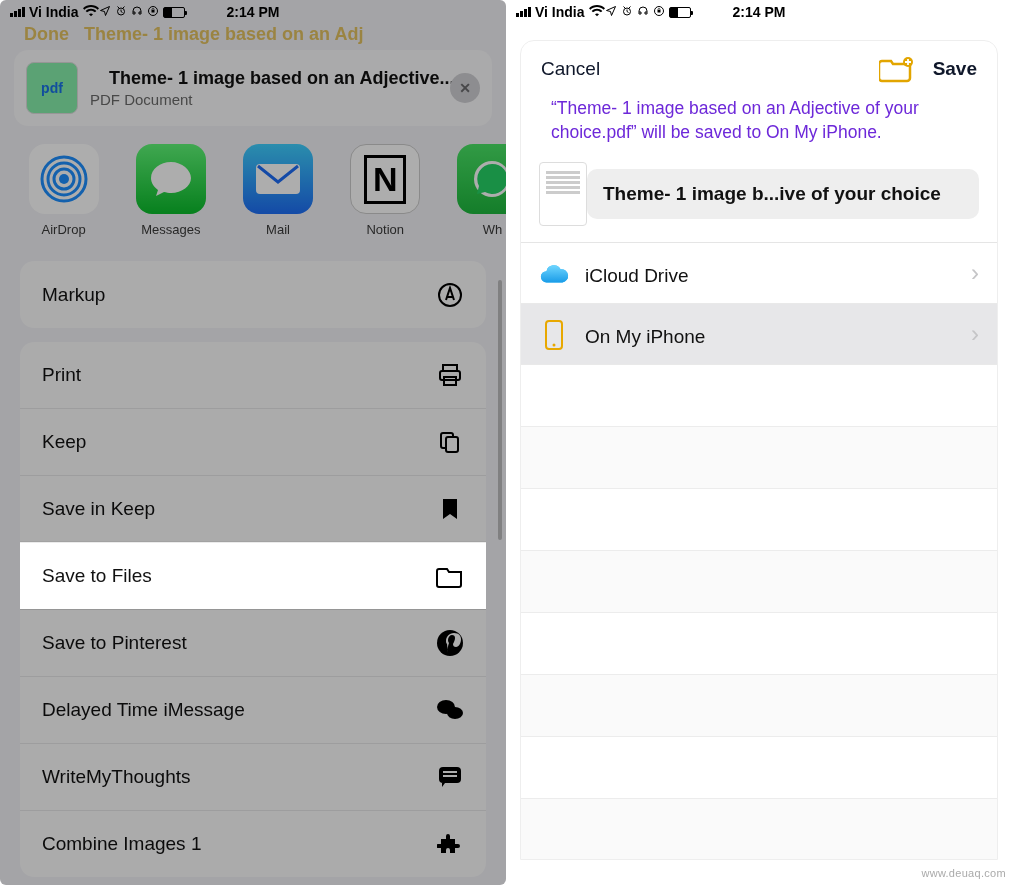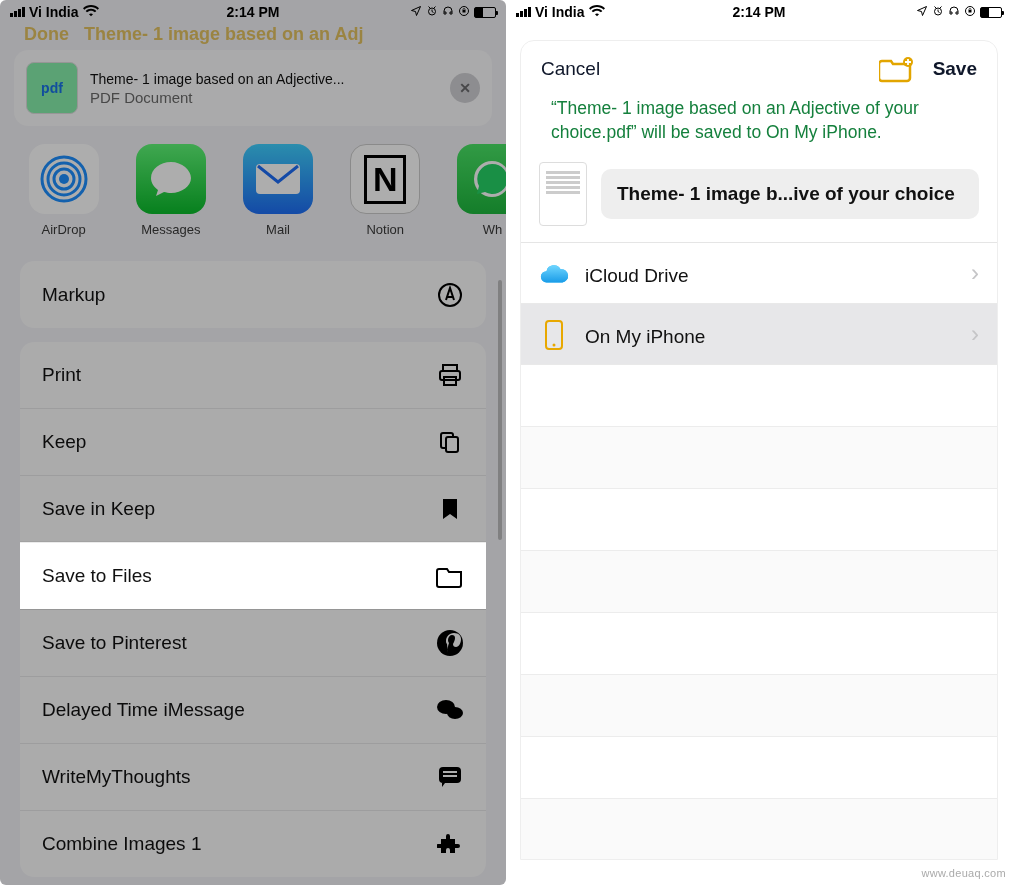--- a/index.html
+++ b/index.html
@@ -2,42 +2,42 @@
 <html><head>
 <meta charset="utf-8">
 <style>
   * { box-sizing: border-box; margin: 0; padding: 0; font-family: -apple-system, Helvetica, Arial, sans-serif; }
   body { width: 1012px; height: 885px; display: flex; background: #fff; position: relative; }
   .phone { width: 506px; height: 885px; position: relative; overflow: hidden; border-radius: 6px; }
   .phone-left { background: #f2f2f6; }
   .phone-right { background: #fff; }
 
   
-  .status-bar { height: 24px; display: flex; align-items: center; justify-content: space-between; padding: 0 10px; font-size: 14px; font-weight: 600; }
+  .status-bar { height: 24px; display: flex; align-items: center; justify-content: flex-start; padding: 0 10px; font-size: 14px; font-weight: 600; }
   .status-left, .status-right { display: flex; align-items: center; gap: 4px; }
   .status-center { position: absolute; left: 50%; transform: translateX(-50%); }
   .sig-bars { display: flex; align-items: flex-end; gap: 1px; }
   .sig-bars span { width: 3px; background: #000; display: block; }
   .sig-bars span:nth-child(1){height:4px} .sig-bars span:nth-child(2){height:6px} .sig-bars span:nth-child(3){height:8px} .sig-bars span:nth-child(4){height:10px}
   .wifi { font-size: 14px; }
   .status-icon { font-size: 13px; }
   .battery { width: 22px; height: 11px; border: 1px solid #000; border-radius: 2px; position: relative; }
   .battery::after { content:''; position:absolute; right:-3px; top:3px; width:2px; height:4px; background:#000; border-radius:0 1px 1px 0; }
   .battery .fill { height:100%; width:40%; background:#000; }
 
   
   .note-peek { height: 26px; padding: 0 24px; color: #dca400; font-size: 18px; font-weight: 600; overflow: hidden; opacity: .6; }
 
   
   .dim { position: absolute; inset: 0; background: rgba(0,0,0,0.32); pointer-events: none; }
 
   
   .share-header { margin: 0 14px; background: rgba(255,255,255,0.65); border-radius: 14px; display: flex; align-items: center; padding: 12px; gap: 12px; position: relative; }
   .pdf-thumb { width: 52px; height: 52px; background: #86efac; border-radius: 8px; border: 1px solid #ddd; display: flex; align-items: center; justify-content: center; font-size: 14px; color: #1a73e8; font-weight: 600; }
-  .share-header .title { font-size: 14px; font-weight: 400; color: #111; }
+  .share-header .title { font-size: 18px; font-weight: 700; color: #111; margin-left: 19px; }
   .share-header .sub { font-size: 15px; color: #6b6b6b; margin-top: 2px; }
   .close-btn { position: absolute; right: 12px; width: 30px; height: 30px; border-radius: 50%; background: #d0d0d4; display: flex; align-items: center; justify-content: center; color: #6a6a6e; font-size: 14px; font-weight: 700; }
 
   
   .apps-row { display: flex; gap: 32px; padding: 18px 26px 14px; overflow: hidden; }
   .app { display: flex; flex-direction: column; align-items: center; gap: 8px; width: 78px; }
   .app-icon { width: 70px; height: 70px; border-radius: 16px; display: flex; align-items: center; justify-content: center; }
   .app-label { font-size: 13px; color: #3a3a3a; text-align: center; }
   .ic-airdrop { background: #fff; }
   .ic-messages { background: linear-gradient(180deg,#5ff777,#0bbd2c); color:#fff; font-size:40px; }
@@ -57,22 +57,22 @@
   .actions2 .action:first-child { border-top: none; }
 
   .scrollbar { position:absolute; right:4px; top:280px; width:4px; height:260px; background:#888; border-radius:2px; opacity:.5; }
 
   
   .files-sheet { margin: 16px 14px 0; background: #fff; border: 1px solid #eee; border-radius: 14px 14px 0 0; overflow: hidden; height: 820px; }
   .files-top { display: flex; justify-content: space-between; align-items: center; padding: 14px 20px 8px; }
   .btn-yellow { color: #0f172a; font-size: 19px; }
   .btn-yellow.bold { font-weight: 700; }
   .folder-add { width: 34px; height: 28px; }
-  .files-msg { padding: 6px 30px 14px; font-size: 17.5px; color: #15803d; line-height: 1.35; }
-  .name-row { display: flex; align-items: center; gap: 14px; padding: 4px 18px 16px; border-bottom: 1px solid #e5e5e5; }
+  .files-msg { padding: 6px 30px 14px; font-size: 17.5px; color: #6d28d9; line-height: 1.35; }
+  .name-row { display: flex; align-items: center; gap: 0; padding: 4px 18px 16px; border-bottom: 1px solid #e5e5e5; }
   .doc-thumb { width: 48px; height: 64px; border: 1px solid #ddd; border-radius: 4px; background: #fff; position: relative; }
   .doc-thumb::before { content:''; position:absolute; top:8px; left:6px; right:6px; height:3px; background:#ccc; box-shadow: 0 5px 0 #ccc, 0 10px 0 #ccc, 0 15px 0 #ccc, 0 20px 0 #ccc; }
   .name-pill { flex: 1; background: #eeeeee; border-radius: 10px; padding: 14px 16px; font-size: 19px; font-weight: 600; color: #111; }
 
   .loc-list { }
   .loc-row { display: flex; align-items: flex-end; padding: 16px 18px 16px 18px; gap: 16px; border-bottom: 1px solid #e9e9e9; }
   .loc-row.sel { background: #e7e7e9; }
   .loc-icon { width: 30px; height: 26px; display:flex; align-items:center; justify-content:center; }
   .loc-label { flex: 1; font-size: 19px; color: #111; }
   .chev { color: #c5c5c7; font-size: 24px; }

